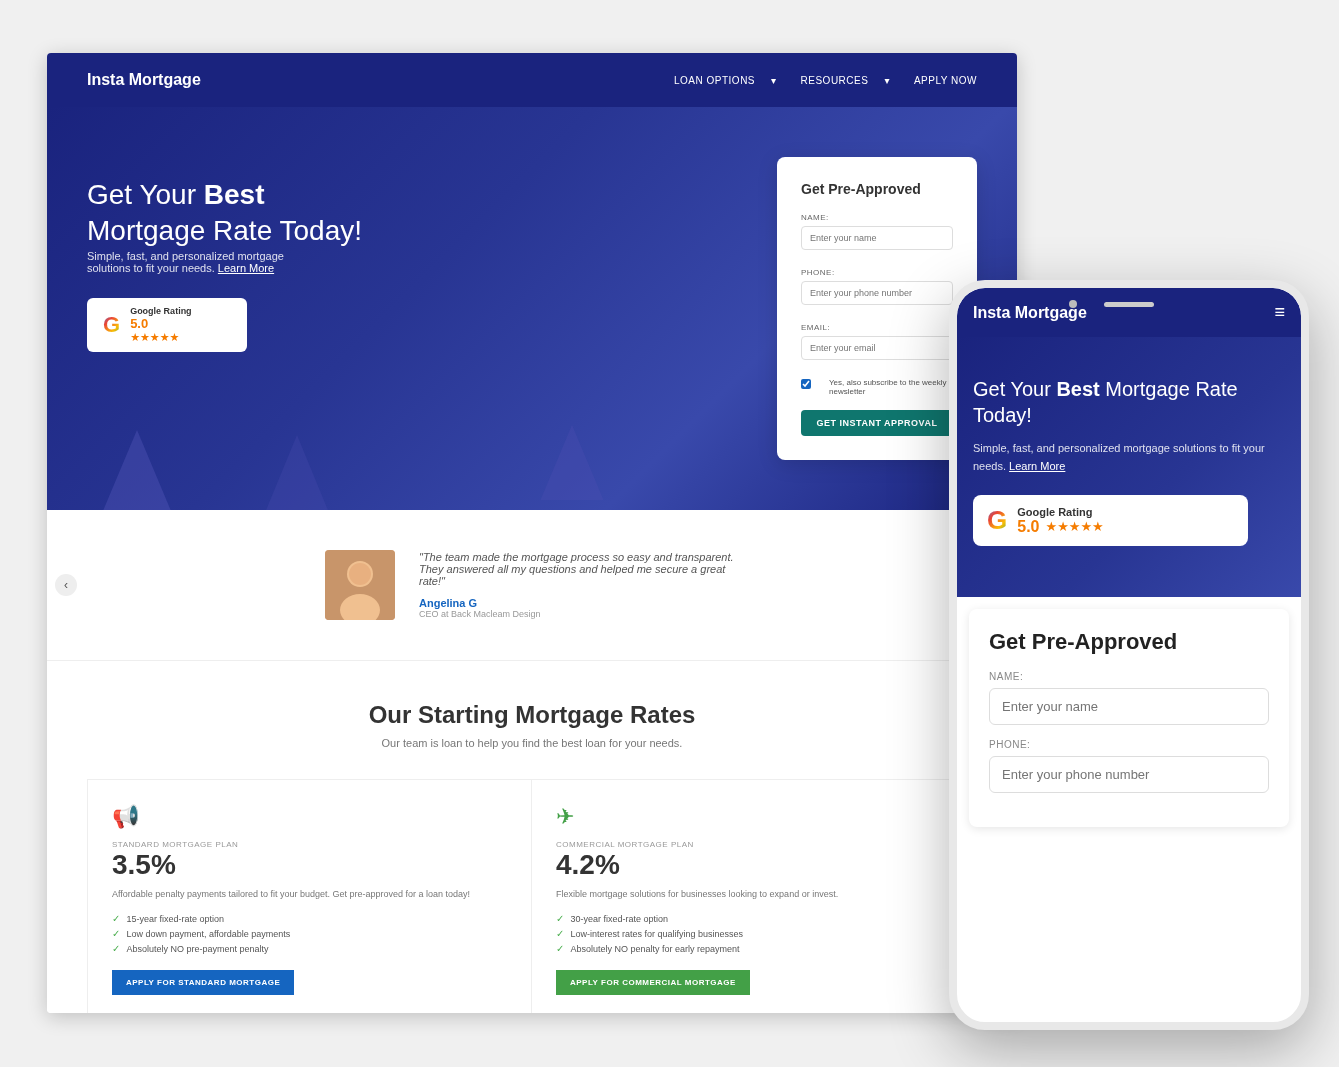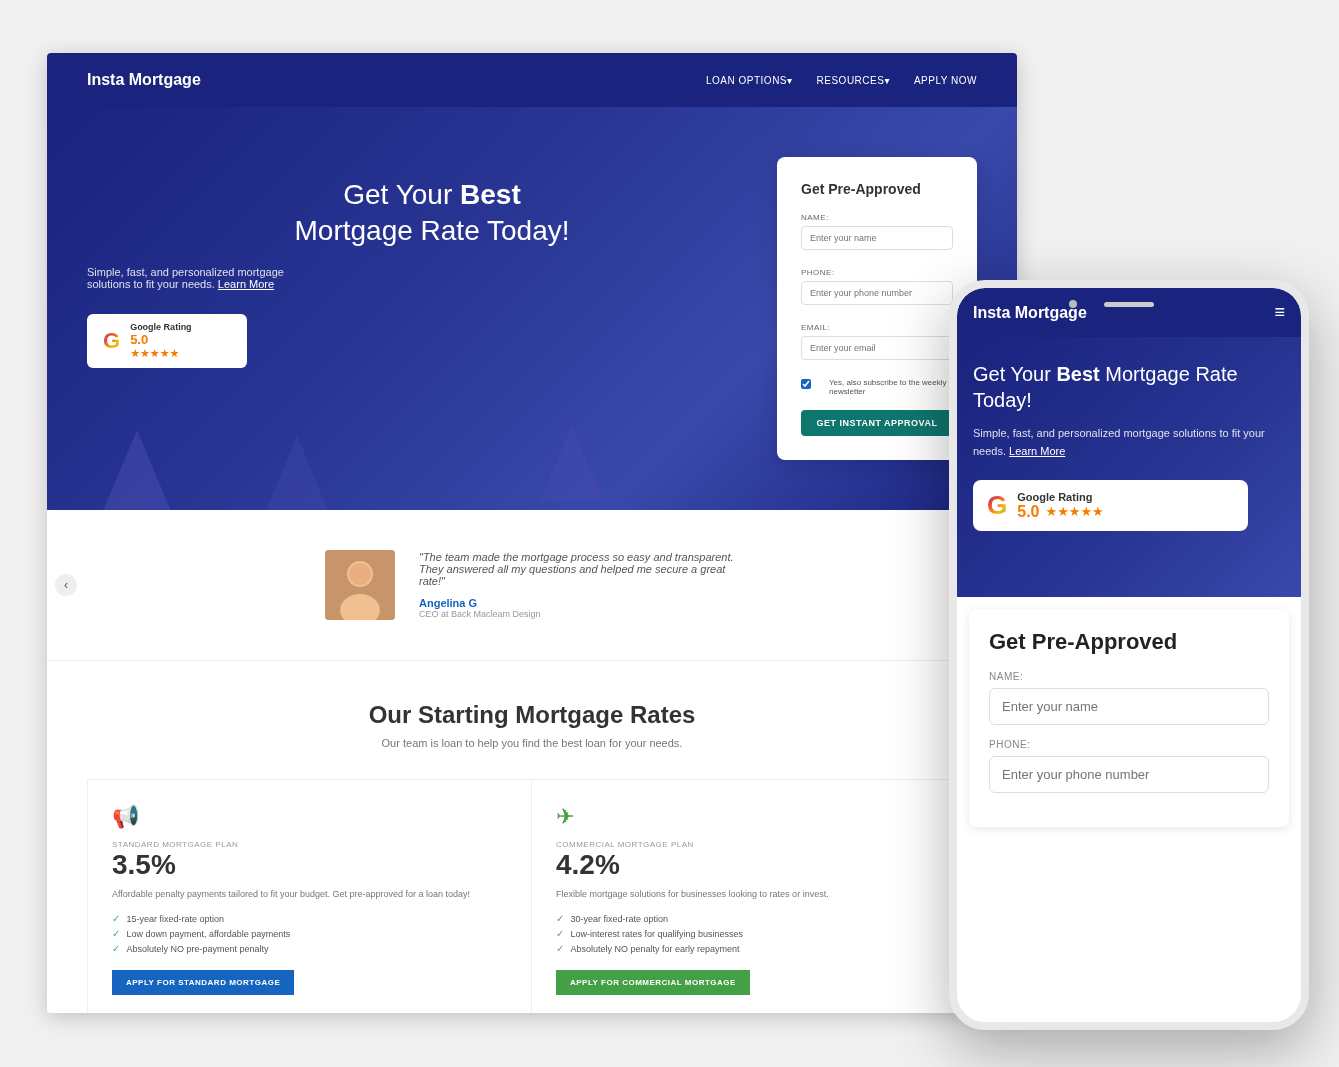--- a/index.html
+++ b/index.html
@@ -37,21 +37,21 @@
       align-items: center;
     }
     .nav-link {
       color: white;
       font-size: 10px;
       text-transform: uppercase;
       letter-spacing: 0.5px;
       cursor: pointer;
       display: flex;
       align-items: center;
-      gap: 0;
+      gap: 16px;
     }
     .nav-link-apply {
       color: white;
       font-size: 10px;
       text-transform: uppercase;
       letter-spacing: 0.5px;
     }
 
     
     .hero {
@@ -95,22 +95,20 @@
     }
     .hero-left {
       flex: 1;
       padding-top: 20px;
     }
     .hero-title {
       color: white;
       font-size: 28px;
       font-weight: 300;
       line-height: 1.3;
-      margin-bottom: 16px;
-      text-align: center;
     }
     .hero-title strong {
       font-weight: 800;
     }
     .hero-subtitle {
       color: rgba(255,255,255,0.85);
       font-size: 11px;
       margin-bottom: 24px;
       max-width: 230px;
     }
@@ -403,20 +401,21 @@
       background: linear-gradient(135deg, #1a237e 0%, #283593 60%, #3949ab 100%);
       padding: 24px 16px;
       min-height: 260px;
     }
     .mobile-hero-title {
       color: white;
       font-size: 20px;
       font-weight: 300;
       line-height: 1.3;
       margin-bottom: 12px;
+      margin-top: 15px;
     }
     .mobile-hero-title strong { font-weight: 800; }
     .mobile-hero-subtitle {
       color: rgba(255,255,255,0.85);
       font-size: 11px;
       margin-bottom: 20px;
       line-height: 1.6;
     }
     .mobile-hero-subtitle a { color: white; text-decoration: underline; }
     .mobile-google-rating {
@@ -573,21 +572,21 @@
               <span>Absolutely NO pre-payment penalty</span>
             </li>
         </ul>
         <button class="btn-rate btn-standard">APPLY FOR STANDARD MORTGAGE</button>
       </div>
 
       <div class="rate-card">
         <div class="rate-icon" style="color:#43A047;">✈</div>
         <div class="rate-plan-label">COMMERCIAL MORTGAGE PLAN</div>
         <div class="rate-value">4.2%</div>
-        <div class="rate-desc">Flexible mortgage solutions for businesses looking to rates or invest.</div>
+        <div class="rate-desc">Flexible mortgage solutions for businesses looking to expand or invest.</div>
         <ul class="rate-features">
           <li>
               <span class="check-icon">✓</span>
               <span>30-year fixed-rate option</span>
             </li>
           <li>
               <span class="check-icon">✓</span>
               <span>Low-interest rates for qualifying businesses</span>
             </li>
           <li>

